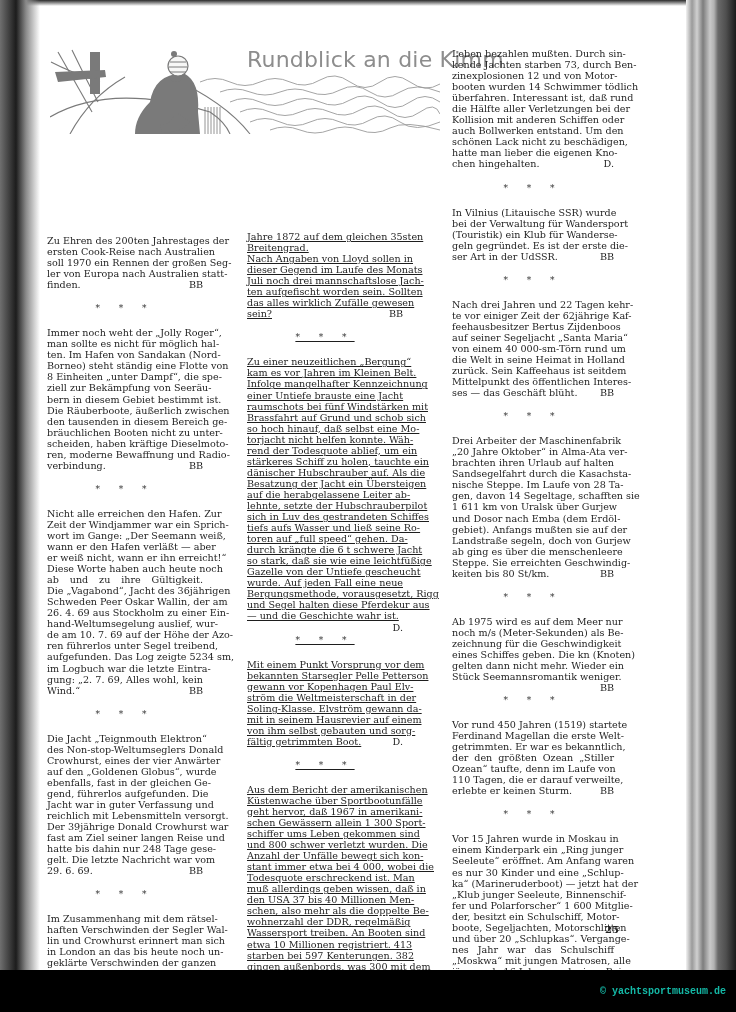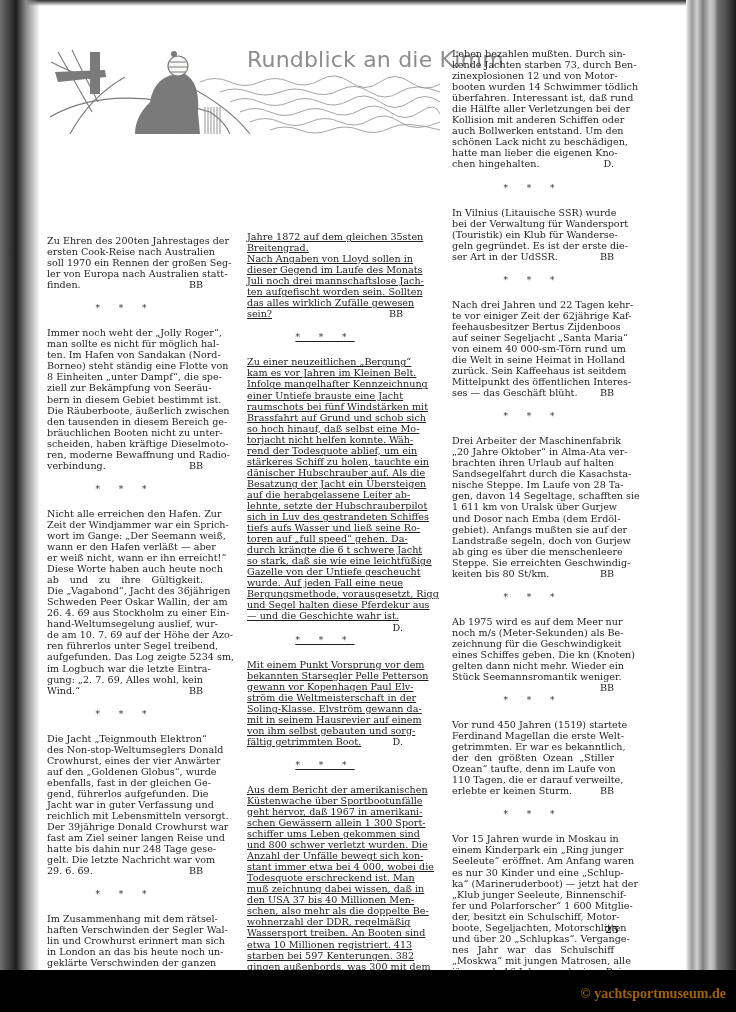--- a/index.html
+++ b/index.html
@@ -6,22 +6,22 @@
   body { width:736px; height:1012px; background:#000; position:relative; overflow:hidden;
          font-family:"DejaVu Serif", serif; }
   .page { position:absolute; left:0; top:0; width:690px; height:970px; background:#ffffff; overflow:hidden; }
   .topshadow { position:absolute; left:0; top:0; width:690px; height:6px;
                background:linear-gradient(#2a2a2a, rgba(0,0,0,0)); }
   .gutter { position:absolute; left:0; top:0; width:40px; height:970px;
             background:linear-gradient(90deg,#6f6f6f 0%, #1c1c1c 40%, #8a8a8a 65%, rgba(247,247,246,0) 100%); }
   .edge { position:absolute; left:686px; top:0; width:50px; height:972px;
           background:linear-gradient(90deg,#f2f2f2 0%,#9a9a9a 12%,#d0d0d0 22%,#7d7d7d 34%,#c9c9c9 48%,#b2b2b2 56%,#6a6a6a 64%,#4f4f4f 80%,#1a1a1a 100%); }
   .footer-band { position:absolute; left:0; top:970px; width:736px; height:42px; background:#000; }
-  .copyright { position:absolute; right:10px; top:986px; color:#a16207; font-family:Liberation Serif, serif;
-               font-size:14px; font-weight:bold; }
+  .copyright { position:absolute; right:10px; top:986px; color:#14b8a6; font-family:Liberation Mono, monospace;
+               font-size:10px; font-weight:bold; }
 
   .header-art { position:absolute; left:50px; top:42px; width:390px; height:92px; }
   .series-title { position:absolute; left:247px; top:47px; font-family:"DejaVu Sans", sans-serif;
                   font-size:22px; color:#8d8d8d; letter-spacing:0.2px; }
   .heading1 { position:absolute; left:48px; top:152px; font-family:"DejaVu Sans", sans-serif;
               font-weight:bold; font-size:12.6px; color:#111; }
   .heading2 { position:absolute; left:48px; top:187px; font-family:"DejaVu Sans", sans-serif;
               font-weight:bold; font-size:12.6px; color:#111; }
 
   .col { position:absolute; font-size:9.6px; line-height:11.05px; color:#1e1e1e; text-align:justify; }
@@ -223,21 +223,21 @@
       <div class="item">
         <span class="line">Aus dem Bericht der amerikanischen</span>
         <span class="line">Küstenwache über Sportbootunfälle</span>
         <span class="line">geht hervor, daß 1967 in amerikani-</span>
         <span class="line">schen Gewässern allein 1 300 Sport-</span>
         <span class="line">schiffer ums Leben gekommen sind</span>
         <span class="line">und 800 schwer verletzt wurden. Die</span>
         <span class="line">Anzahl der Unfälle bewegt sich kon-</span>
         <span class="line">stant immer etwa bei 4 000, wobei die</span>
         <span class="line">Todesquote erschreckend ist. Man</span>
-        <span class="line">muß zeichnung dabei wissen, daß in</span>
+        <span class="line">muß allerdings geben wissen, daß in</span>
         <span class="line">den USA 37 bis 40 Millionen Men-</span>
         <span class="line">schen, also mehr als die doppelte Be-</span>
         <span class="line">wohnerzahl der DDR, regelmäßig</span>
         <span class="line">Wassersport treiben. An Booten sind</span>
         <span class="line">etwa 10 Millionen registriert. 413</span>
         <span class="line">starben bei 597 Kenterungen. 382</span>
         <span class="line last">gingen außenbords, was 300 mit dem</span>
       </div>
     </div>
   <div class="col col3" id="col3">

